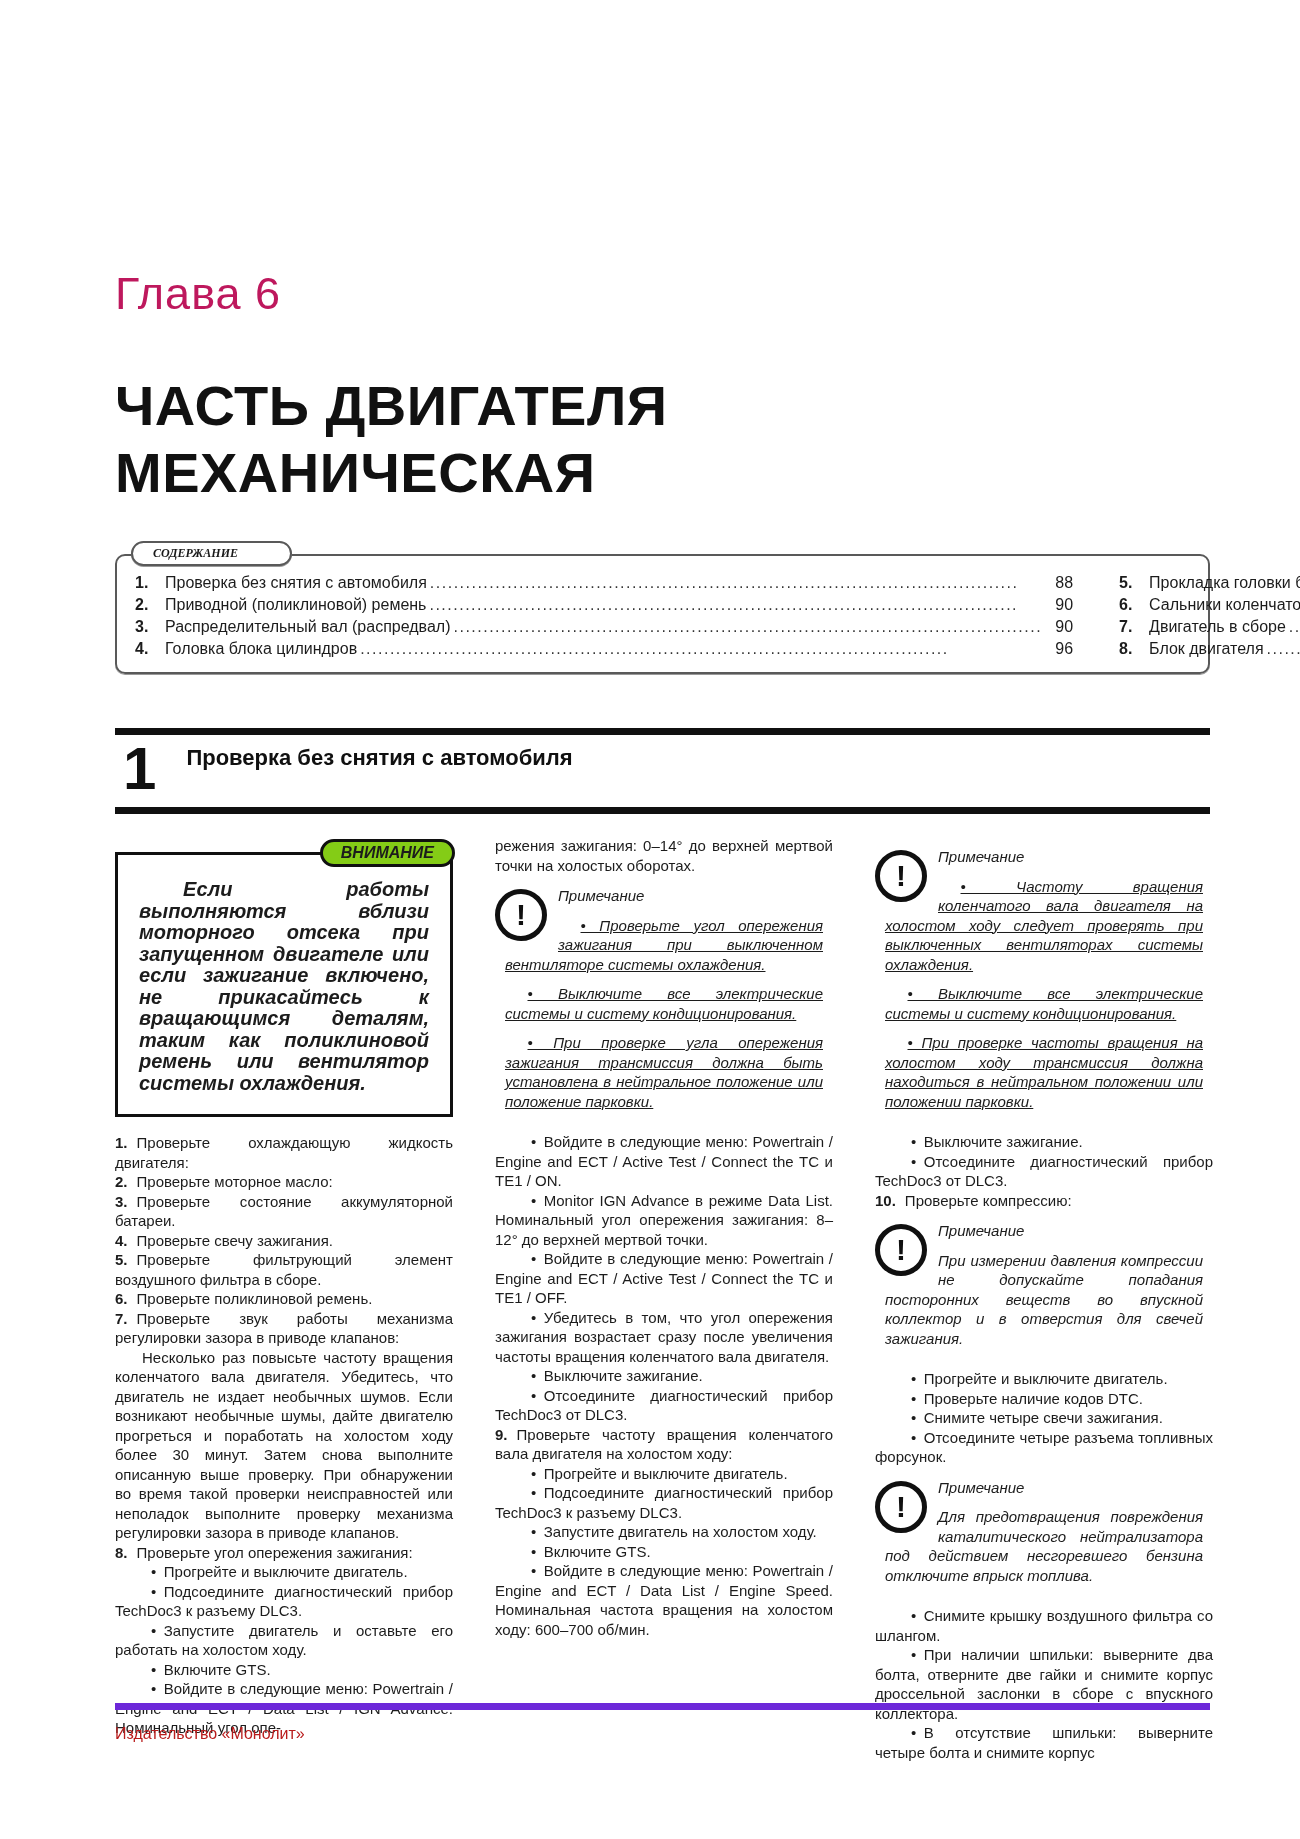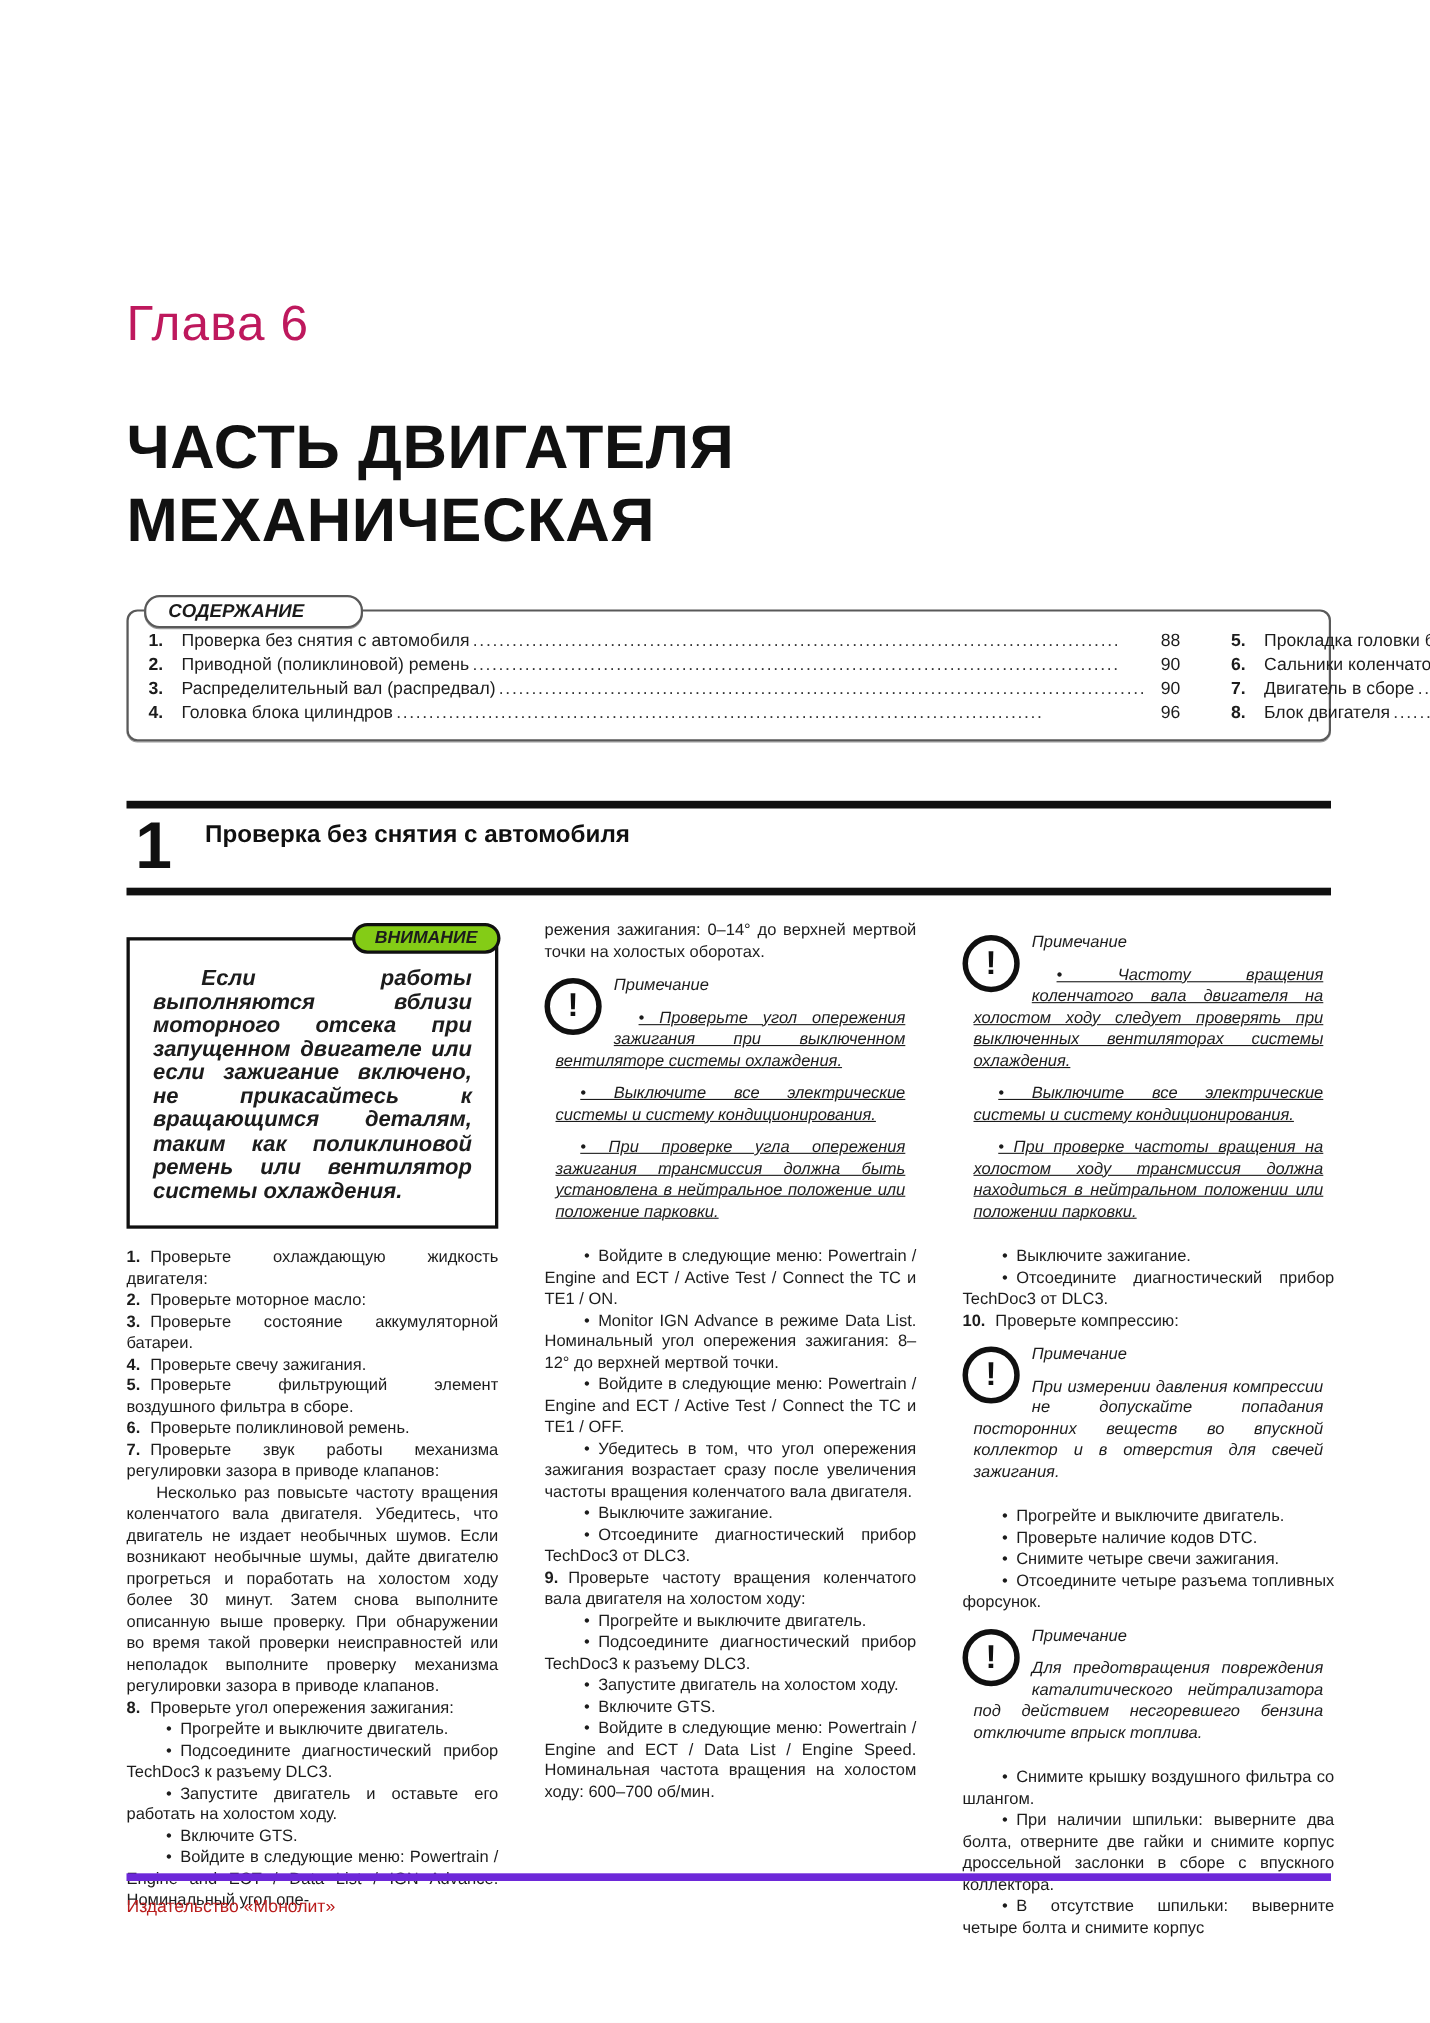--- a/index.html
+++ b/index.html
@@ -32,23 +32,24 @@
     border-radius:10px;
     padding:16px 18px 12px 18px;
     box-shadow:0 1px 0 #999;
   }
   .toc-tab{
     position:absolute;top:-15px;left:14px;
     background:#fff;
     border:2px solid #595959;
     border-radius:14px;
     padding:3px 52px 3px 20px;
-    font-size:17px;font-weight:700;font-style:italic;
+    font-size:12px;font-weight:700;font-style:italic;
     color:#1a1a1a;
     box-shadow:0 1px 0 #999;
+    font-family:Liberation Serif, serif;
   }
   .toc-cols{display:flex;gap:46px;}
   .toc-col{flex:1;list-style:none;margin:0;padding:0;}
   .toc-row{display:flex;align-items:baseline;font-size:16px;line-height:22px;}
   .toc-num{font-weight:700;min-width:30px;}
   .toc-title{white-space:nowrap;}
   .toc-dots{flex:1;overflow:hidden;white-space:nowrap;margin:0 3px;}
   .toc-dots::after{
     content:"...................................................................................................";
     letter-spacing:1.5px;color:#333;

